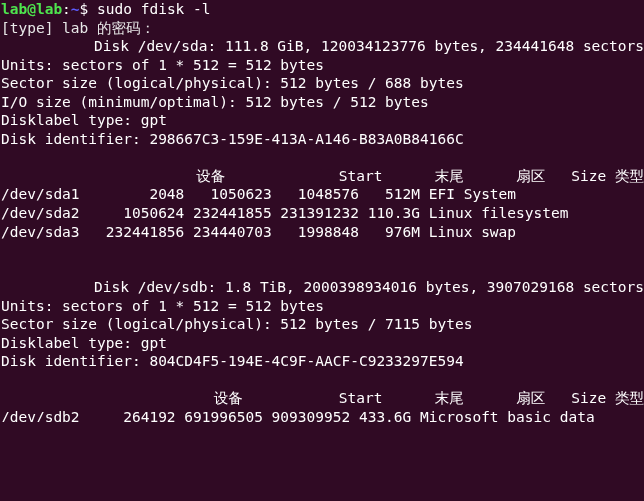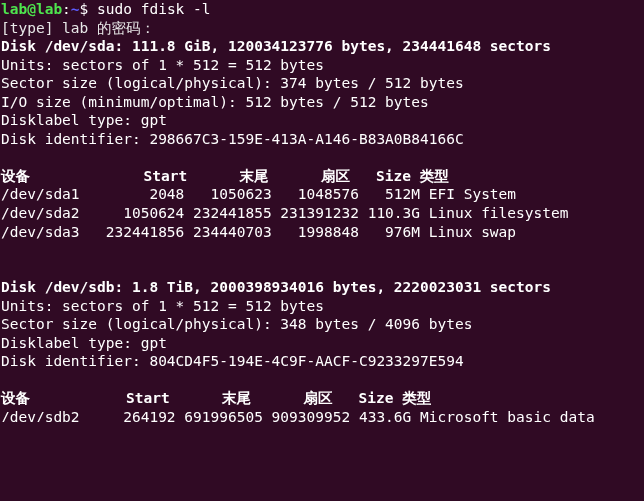--- a/index.html
+++ b/index.html
@@ -24,21 +24,21 @@
     position: absolute;
     top: 0px;
     left: 1px;
     width: 643px;
   }
   .line {
     white-space: pre;
     height: 18.55px;
     font-size: 14.5px;
   }
-  .bold   { font-weight: bold; }
+  .bold   { font-weight: normal; text-align: right; }
   .green  { color: #4ee44e; font-weight: bold; }
   .blue   { color: #5c5cff; font-weight: bold; }
   .white  { color: #ffffff; }
   .dim    { color: #e8e8e8; }
   .blank  { height: 18.55px; }
   #watermark {
     position: absolute;
     left: 380px;
     top: 472px;
     font-family: "DejaVu Sans", "Liberation Sans", sans-serif;
@@ -62,38 +62,38 @@
 
 <div id="terminal">
   <div class="screen">
 
     <div class="line"><span class="green">lab@lab</span><span class="white">:</span><span class="blue">~</span><span class="white">$</span><span class="white"> sudo fdisk -l</span></div>
 
     <div class="line dim">[type] lab 的密码：</div>
 
     <div class="line bold">Disk /dev/sda: 111.8 GiB, 120034123776 bytes, 234441648 sectors</div>
     <div class="line">Units: sectors of 1 * 512 = 512 bytes</div>
-    <div class="line">Sector size (logical/physical): 374 bytes / 512 bytes</div>
+    <div class="line">Sector size (logical/physical): 512 bytes / 688 bytes</div>
     <div class="line">I/O size (minimum/optimal): 512 bytes / 512 bytes</div>
     <div class="line">Disklabel type: gpt</div>
     <div class="line">Disk identifier: 298667C3-159E-413A-A146-B83A0B84166C</div>
 
     <div class="blank"></div>
 
     <div class="line bold">设备             Start      末尾      扇区   Size 类型</div>
     <div class="line">/dev/sda1        2048   1050623   1048576   512M EFI System</div>
     <div class="line">/dev/sda2     1050624 232441855 231391232 110.3G Linux filesystem</div>
     <div class="line">/dev/sda3   232441856 234440703   1998848   976M Linux swap</div>
 
     <div class="blank"></div>
     <div class="blank"></div>
 
-    <div class="line bold">Disk /dev/sdb: 1.8 TiB, 2000398934016 bytes, 2220023031 sectors</div>
+    <div class="line bold">Disk /dev/sdb: 1.8 TiB, 2000398934016 bytes, 3907029168 sectors</div>
     <div class="line">Units: sectors of 1 * 512 = 512 bytes</div>
-    <div class="line">Sector size (logical/physical): 348 bytes / 4096 bytes</div>
+    <div class="line">Sector size (logical/physical): 512 bytes / 7115 bytes</div>
     <div class="line">Disklabel type: gpt</div>
     <div class="line">Disk identifier: 804CD4F5-194E-4C9F-AACF-C9233297E594</div>
 
     <div class="blank"></div>
 
     <div class="line bold">设备           Start      末尾      扇区   Size 类型</div>
     <div class="line">/dev/sdb2     264192 691996505 909309952 433.6G Microsoft basic data</div>
     <div class="line">/dev/sdb5 1958152192 3487605144 1529452953 729.3G Microsoft basic data</div>
     <div class="line">/dev/sdb6 3487605145 3907025071 419419927   200G Microsoft basic data</div>
 

